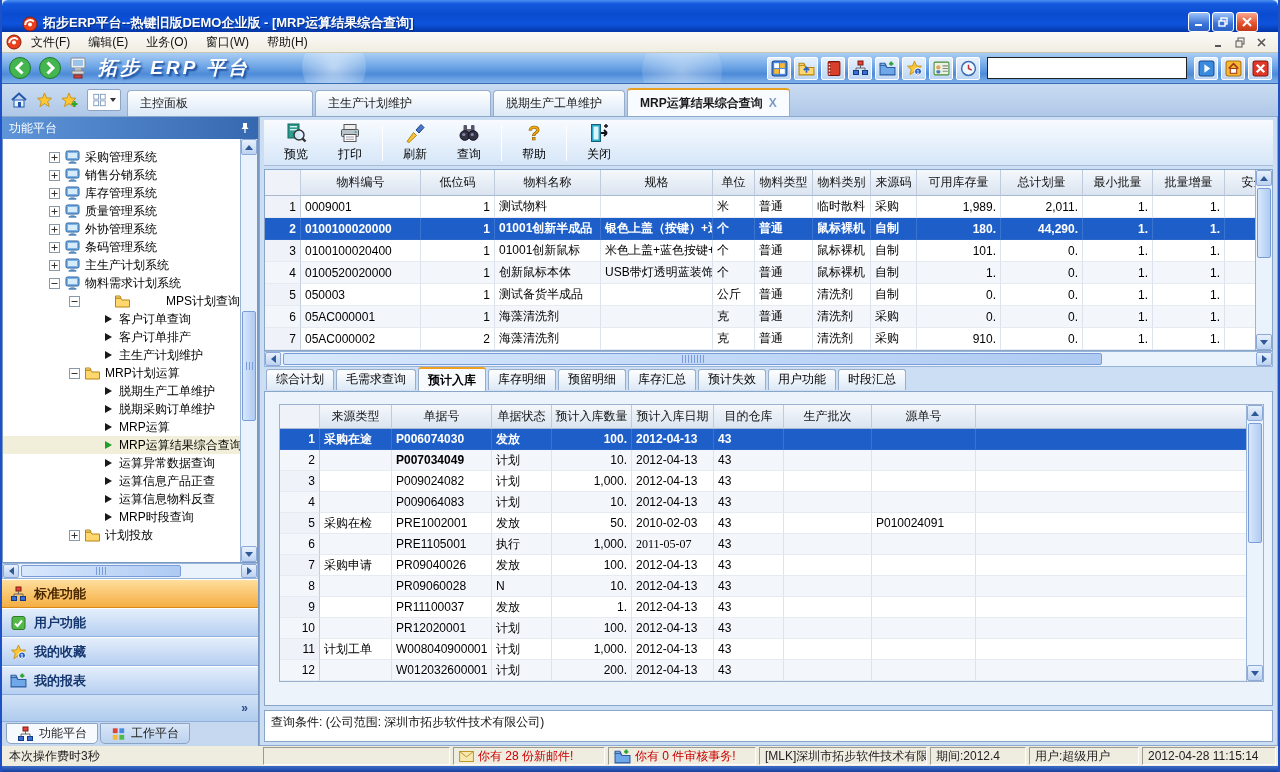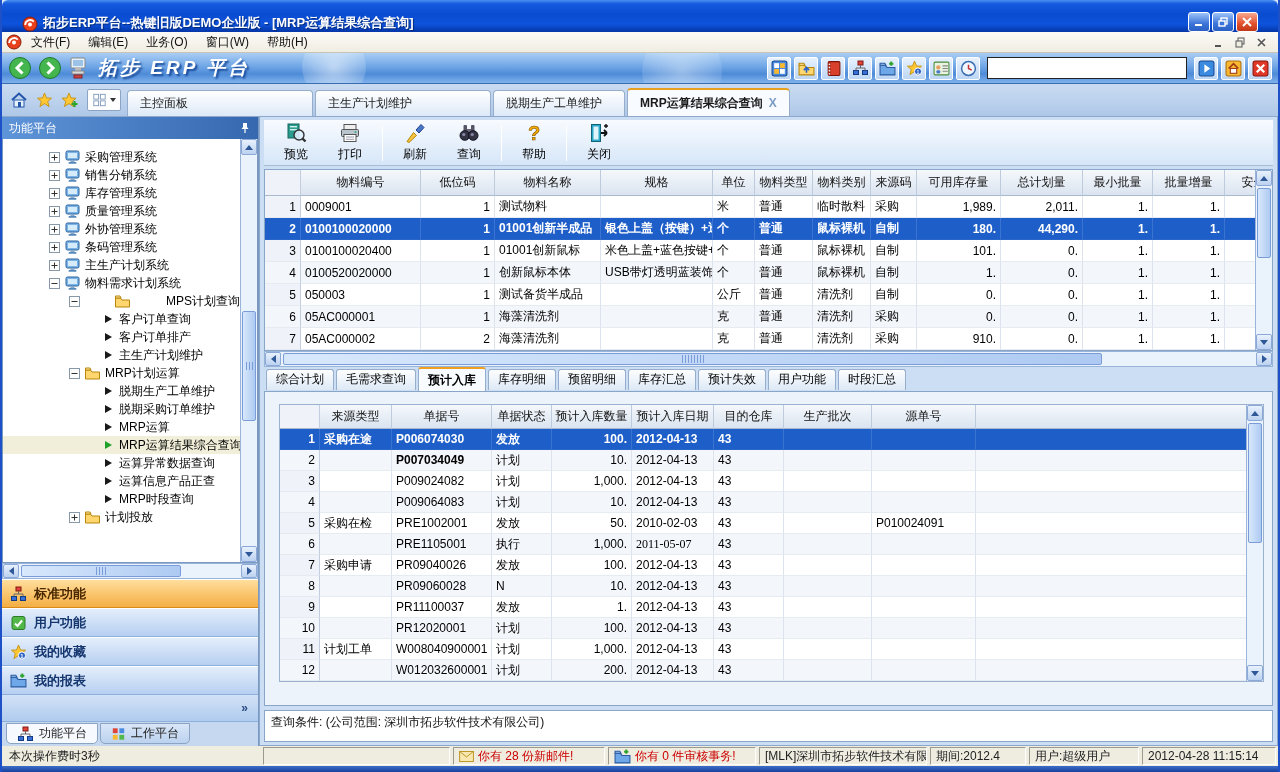--- a/index.html
+++ b/index.html
@@ -602,20 +602,24 @@
               <span class="leaf-arrow green"></span>
               <span>MRP运算结果综合查询</span>
             </div>
             <div class="tree-item" style="padding-left: 102px;">
               <span class="leaf-arrow"></span>
               <span>运算异常数据查询</span>
             </div>
             <div class="tree-item" style="padding-left: 102px;">
               <span class="leaf-arrow"></span>
               <span>运算信息产品正查</span>
+            </div>
+            <div class="tree-item" style="padding-left: 102px;">
+              <span class="leaf-arrow"></span>
+              <span>运算信息物料反查</span>
             </div>
             <div class="tree-item" style="padding-left: 102px;">
               <span class="leaf-arrow"></span>
               <span>MRP时段查询</span>
             </div>
             <div class="tree-item" style="padding-left: 66px;">
               <span class="expander icon">
                 <svg width="11" height="11" viewBox="0 0 11 11">
                   <rect x=".5" y=".5" width="10" height="10" fill="#fff" stroke="#8899AA"></rect>
                   <path d="M2.5 5.5 h6 M5.5 2.5 v6" stroke="#333"></path>

